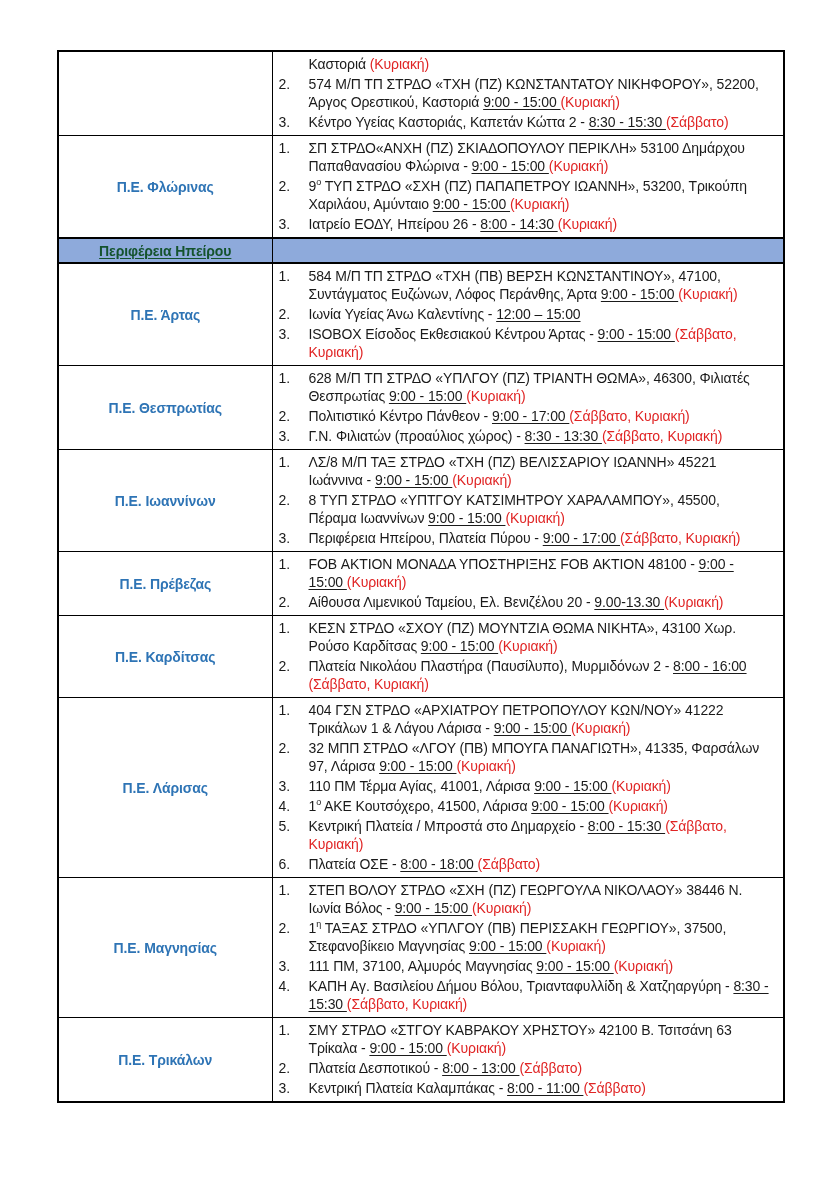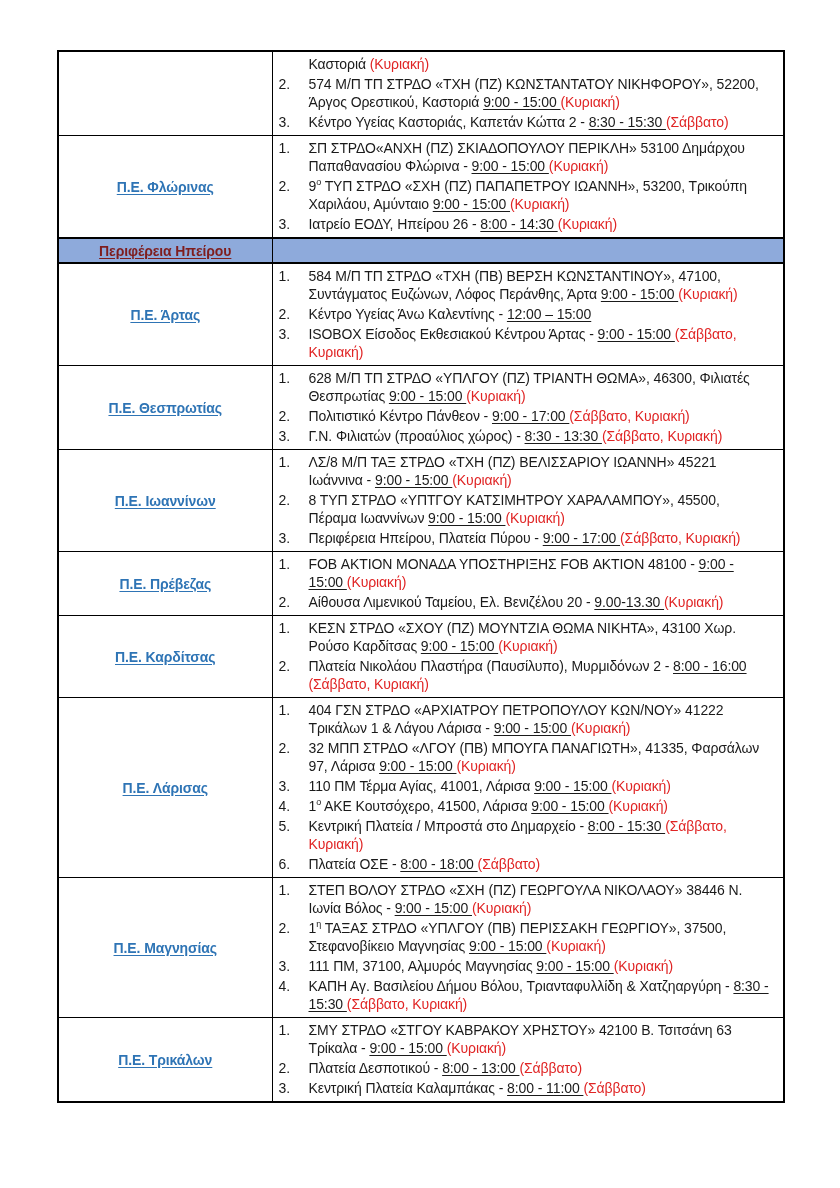--- a/index.html
+++ b/index.html
@@ -17,39 +17,39 @@
   }
   col.col-left{width:214px;}
   col.col-right{width:512px;}
   td{border:1px solid #000;padding:0;vertical-align:top;}
   
   td.unit-cell{
     vertical-align:middle;text-align:center;padding:2px 4px;
   }
   .unit-label{
     color:var(--label-blue,#2e74b5);font-weight:bold;
-    text-decoration:underline;text-underline-offset:2px;
+    text-underline-offset:2px;
     cursor:pointer;
   }
   td.items-cell{padding:3px 12px 2px 6px;}
   .item{display:flex;margin:0 0 2px 0;}
   .item-num{flex:0 0 30px;}
   .item-text{flex:1;min-width:0;}
   .seg-time{text-decoration:underline;text-underline-offset:2px;text-align:right;}
   .seg-red{color:var(--red,#e02424);}
   sup.seg-sup{font-size:9px;line-height:0;vertical-align:super;}
   
   tr.region-row td{
     background:var(--band,#8eaadb);
     border-top:2px solid #000;border-bottom:2px solid #000;
     height:21px;vertical-align:middle;
   }
   td.region-cell-label{text-align:center;padding:1px 2px;}
   .region-label{
-    font-weight:bold;color:#7f1d1d;
+    font-weight:bold;color:#14532d;
     text-decoration:underline;text-underline-offset:2px;
   }
 </style>
 </head>
 <body style="background: rgb(255, 255, 255);">
 
 <div class="page">
   <table class="doc-table">
     <colgroup>
       <col class="col-left">
@@ -96,21 +96,21 @@
         </tr>
         <tr>
           <td class="unit-cell"><span class="unit-label">Π.Ε. Άρτας</span></td>
           <td class="items-cell">
             <div class="item">
               <span class="item-num">1.</span>
               <span class="item-text"><span class="seg-plain">584 Μ/Π ΤΠ ΣΤΡΔΟ «ΤΧΗ (ΠΒ) ΒΕΡΣΗ ΚΩΝΣΤΑΝΤΙΝΟΥ», 47100, Συντάγματος Ευζώνων, Λόφος Περάνθης, Άρτα </span><span class="seg-time">9:00 - 15:00 </span><span class="seg-red">(Κυριακή)</span></span>
             </div>
             <div class="item">
               <span class="item-num">2.</span>
-              <span class="item-text"><span class="seg-plain">Κέντρο Υγείας Άνω Καλεντίνης - </span><span class="seg-time">12:00 – 15:00</span></span>
+              <span class="item-text"><span class="seg-plain">Ιωνία Υγείας Άνω Καλεντίνης - </span><span class="seg-time">12:00 – 15:00</span></span>
             </div>
             <div class="item">
               <span class="item-num">3.</span>
               <span class="item-text"><span class="seg-plain">ISOBOX Είσοδος Εκθεσιακού Κέντρου Άρτας - </span><span class="seg-time">9:00 - 15:00 </span><span class="seg-red">(Σάββατο, Κυριακή)</span></span>
             </div>
           </td>
         </tr>
         <tr>
           <td class="unit-cell"><span class="unit-label">Π.Ε. Θεσπρωτίας</span></td>
           <td class="items-cell">

